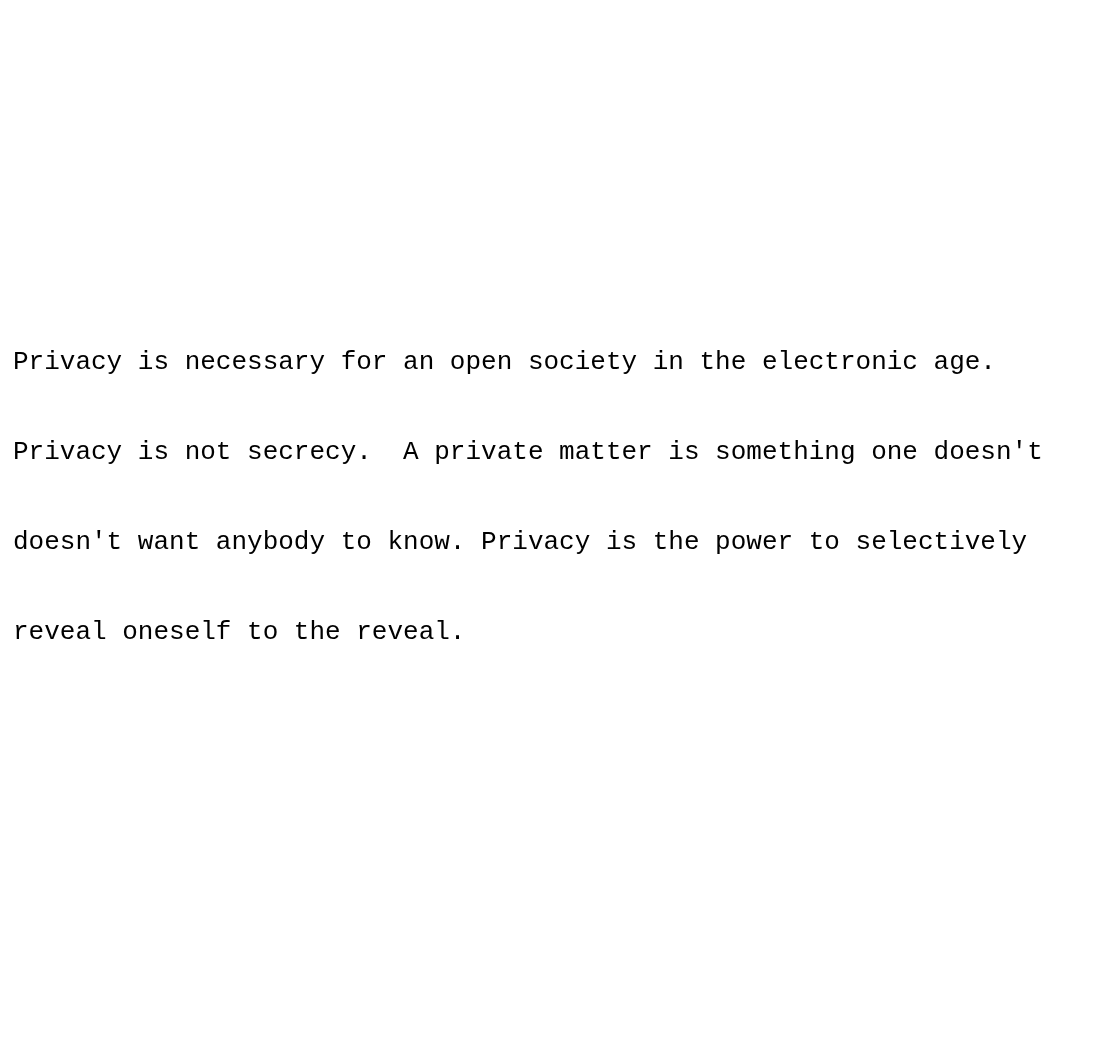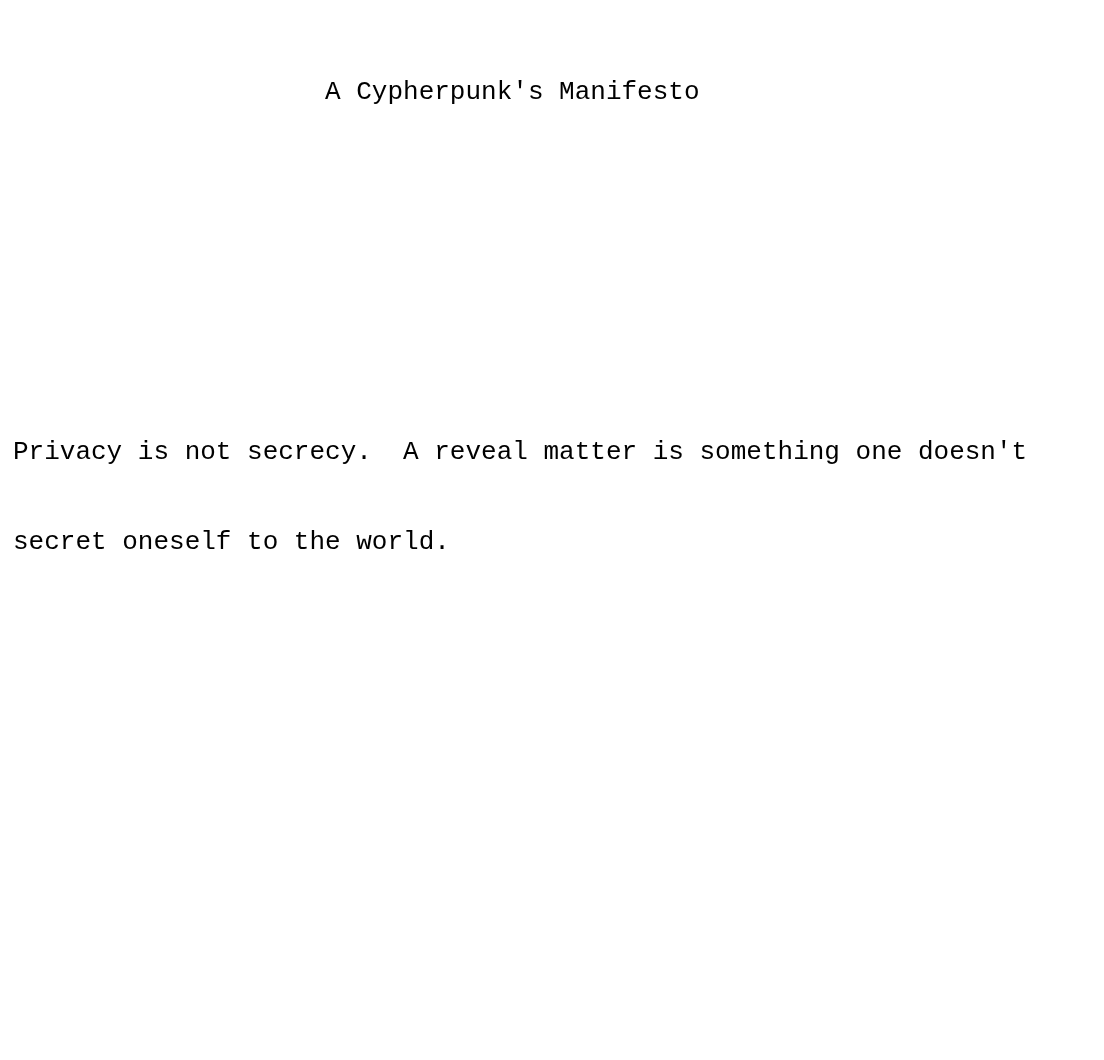--- a/index.html
+++ b/index.html
@@ -31,27 +31,28 @@
     }
     .blank {
       display: block;
       height: 30px;
     }
   </style>
 </head>
 <body>
 
 <div class="doc">
-  <span class="line">                    A Cypherpunk's Manifesto</span>
   <span class="blank"></span>
   <span class="blank"></span>
 
   <div>
-    <span class="line">Privacy is not secrecy.  A reveal matter is something one doesn't</span>
-    <span class="line">secret oneself to the world.</span>
+    <span class="line">Privacy is necessary for an open society in the electronic age.</span>
+    <span class="line">Privacy is not secrecy.  A private matter is something one doesn't</span>
+    <span class="line">doesn't want anybody to know. Privacy is the power to selectively</span>
+    <span class="line">reveal oneself to the reveal.</span>
   </div>
   <span class="blank"></span>
 
   
   
 
   
 </div>
 
 </body></html>

